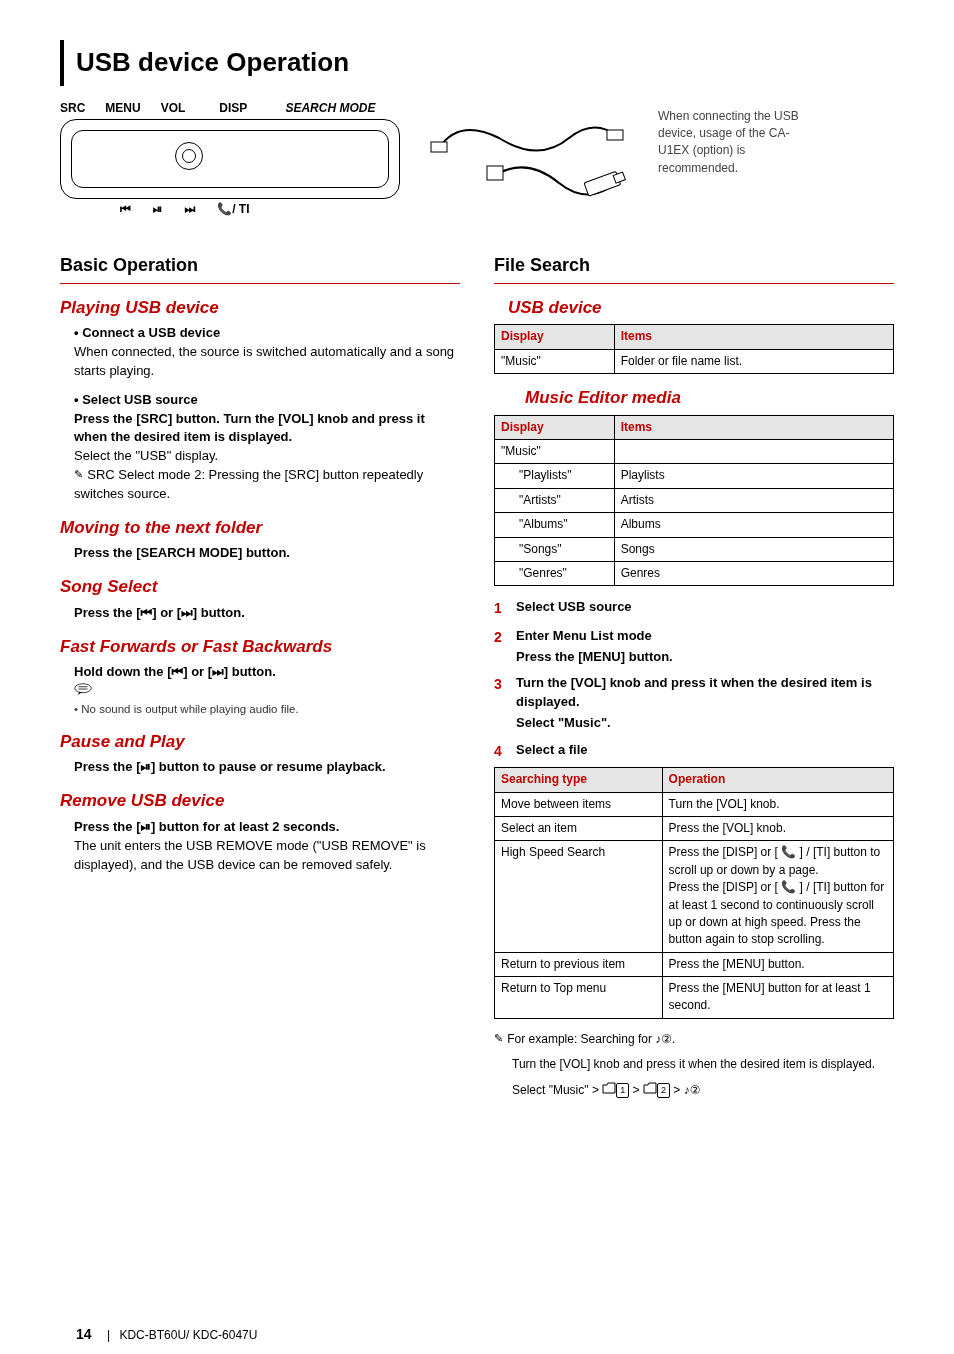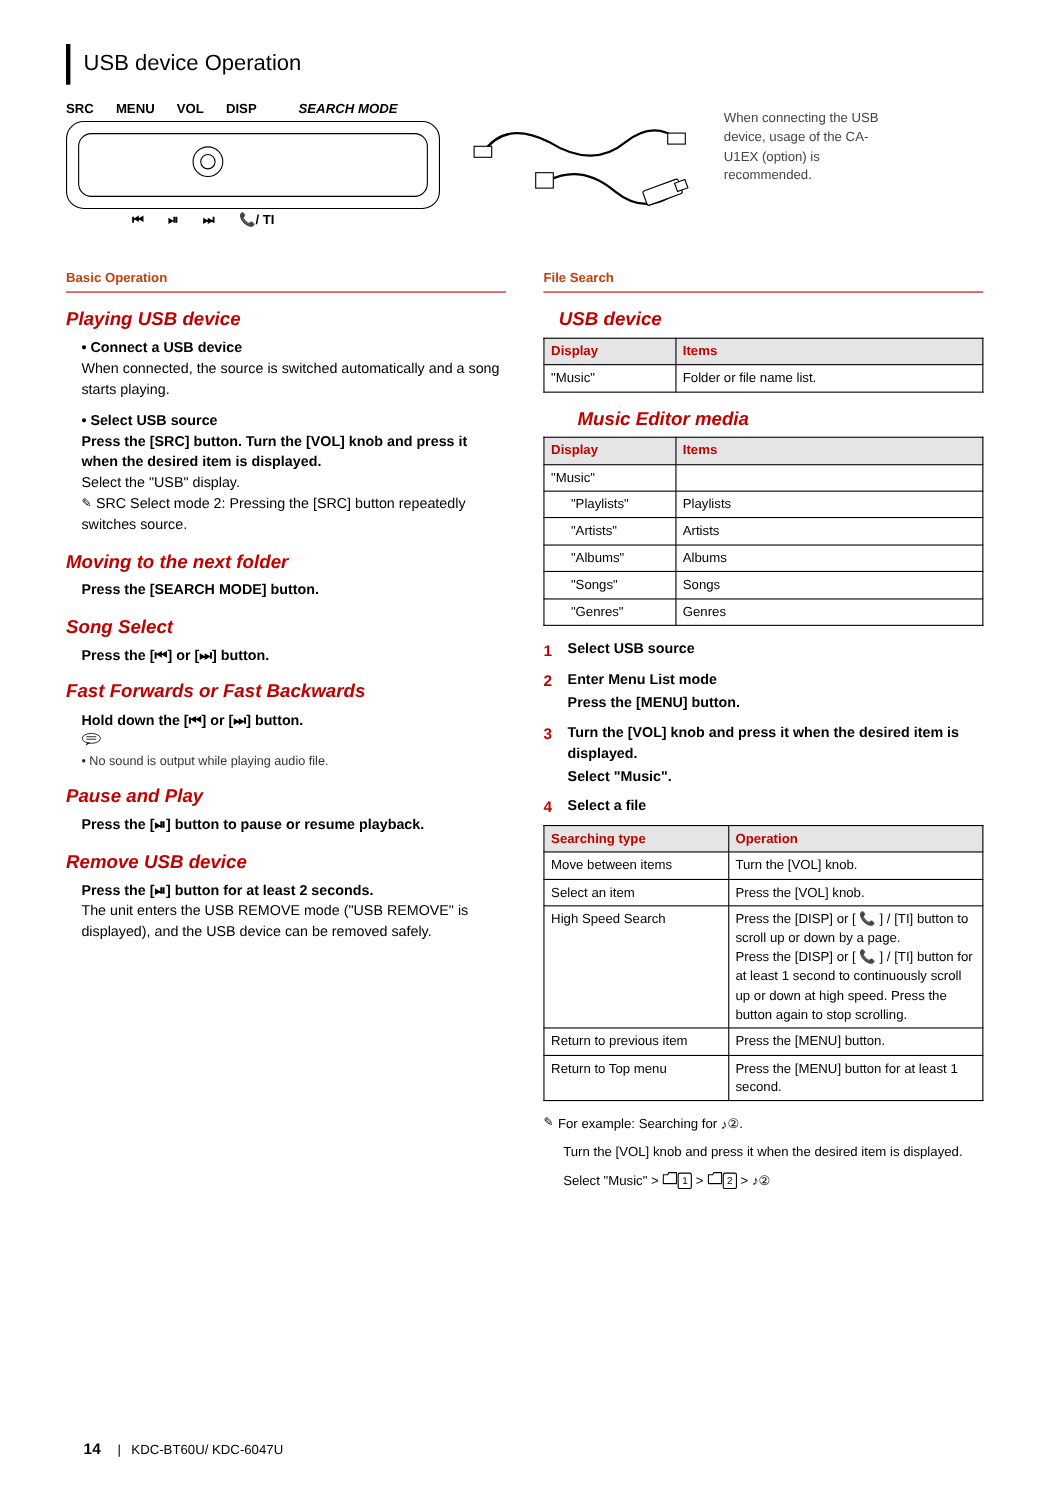--- a/index.html
+++ b/index.html
@@ -12,22 +12,22 @@
     color: #000;
     font-size: 13px;
     line-height: 1.45;
   }
   .page-title-wrap {
     border-left: 4px solid #000;
     padding: 4px 0 4px 12px;
     margin-bottom: 14px;
   }
   .page-title {
-    font-size: 20px;
-    font-weight: 400;
+    font-size: 26px;
+    font-weight: 700;
   }
 
   .diagram-row {
     display: flex;
     gap: 24px;
     align-items: flex-start;
     margin-bottom: 28px;
   }
   .diagram-labels {
     display: flex;
@@ -59,21 +59,21 @@
     width: 210px; height: 110px;
     position: relative;
     margin-top: 8px;
   }
   .usb-illus svg { width:100%; height:100%; }
   .connect-note { font-size: 12px; color: #444; max-width: 150px; margin-top:8px; }
 
   .columns { display: flex; gap: 34px; }
   .col { flex: 1; min-width: 0; }
 
-  .red-heading { color: #c2410c; font-size: 12px; font-weight: 800; margin: 6px 0 4px; }
+  .red-heading { color: #000000; font-size: 18px; font-weight: 800; margin: 6px 0 4px; }
   .red-rule { height: 1px; background: #c10000; margin-bottom: 12px; }
 
   .sub-red { color: #c10000; font-weight: 700; font-style: italic; font-size: 17px; margin: 12px 0 4px; }
   .bullet { margin-left: 14px; text-indent: -10px; padding-left: 10px; }
   .bold { font-weight: 700; }
   .indent { margin-left: 14px; }
   .pencil { display:inline-block; font-size: 11px; transform: translateY(-1px); margin-right:4px; }
   .note-block { margin-left: 14px; font-size: 11.5px; color: #333; }
   .note-dot::before { content:"•  "; }
   .note-icon { display:inline-block; width:18px; height:12px; margin-bottom:4px; }
@@ -104,38 +104,38 @@
   .step-num { color:#c10000; font-weight:800; font-size: 14px; min-width:14px; }
   .step-body { flex:1; }
   .step-title { font-weight:700; }
   .step-text { margin-top:2px; }
 
   .example-line { margin-top:8px; font-size:12px; }
   .inline-icon { display:inline-block; vertical-align:middle; }
   .note-badge { border:1px solid #000; font-size:9px; border-radius:2px; padding:0 3px; display:inline-block; vertical-align:middle; }
   .music-circ { display:inline-block; vertical-align:middle; }
 
-  .page-footer { position: absolute; bottom: 27px; left: 76px; font-size: 12px; }
+  .page-footer { position: absolute; bottom: 10px; left: 76px; font-size: 12px; }
   .page-footer .pnum { font-weight:700; font-size: 14px; margin-right:6px; }
   .page-footer .sep { margin: 0 6px; color:#000; }
 </style>
 </head>
 <body>
 
 <div class="page-title-wrap">
   <div class="page-title">USB device Operation</div>
 </div>
 
 <div class="diagram-row">
   <div class="stereo-box">
     <div class="diagram-labels">
       <span>SRC</span>
       <span>MENU</span>
       <span>VOL</span>
-      <span style="">DISP</span>
+      <span style="margin-left:14px;">DISP</span>
       <span style="margin-left:18px;font-style:italic;">SEARCH MODE</span>
     </div>
     <div class="stereo-img">
       <div class="knob"></div>
     </div>
     <div class="under-labels">
       <span>⏮</span>
       <span>⏯</span>
       <span>⏭</span>
       <span>📞/ TI</span>

